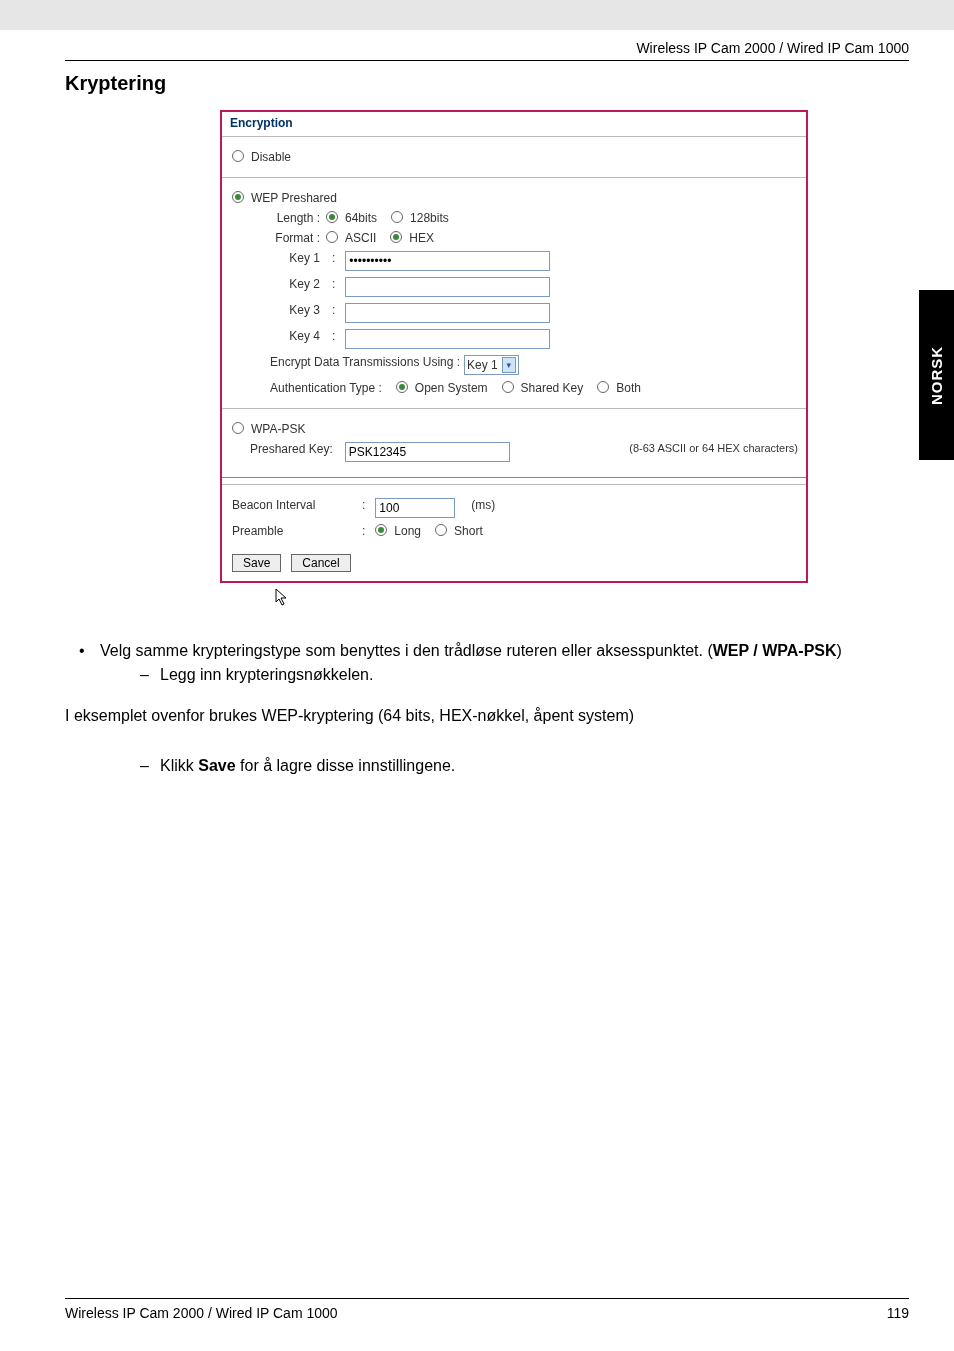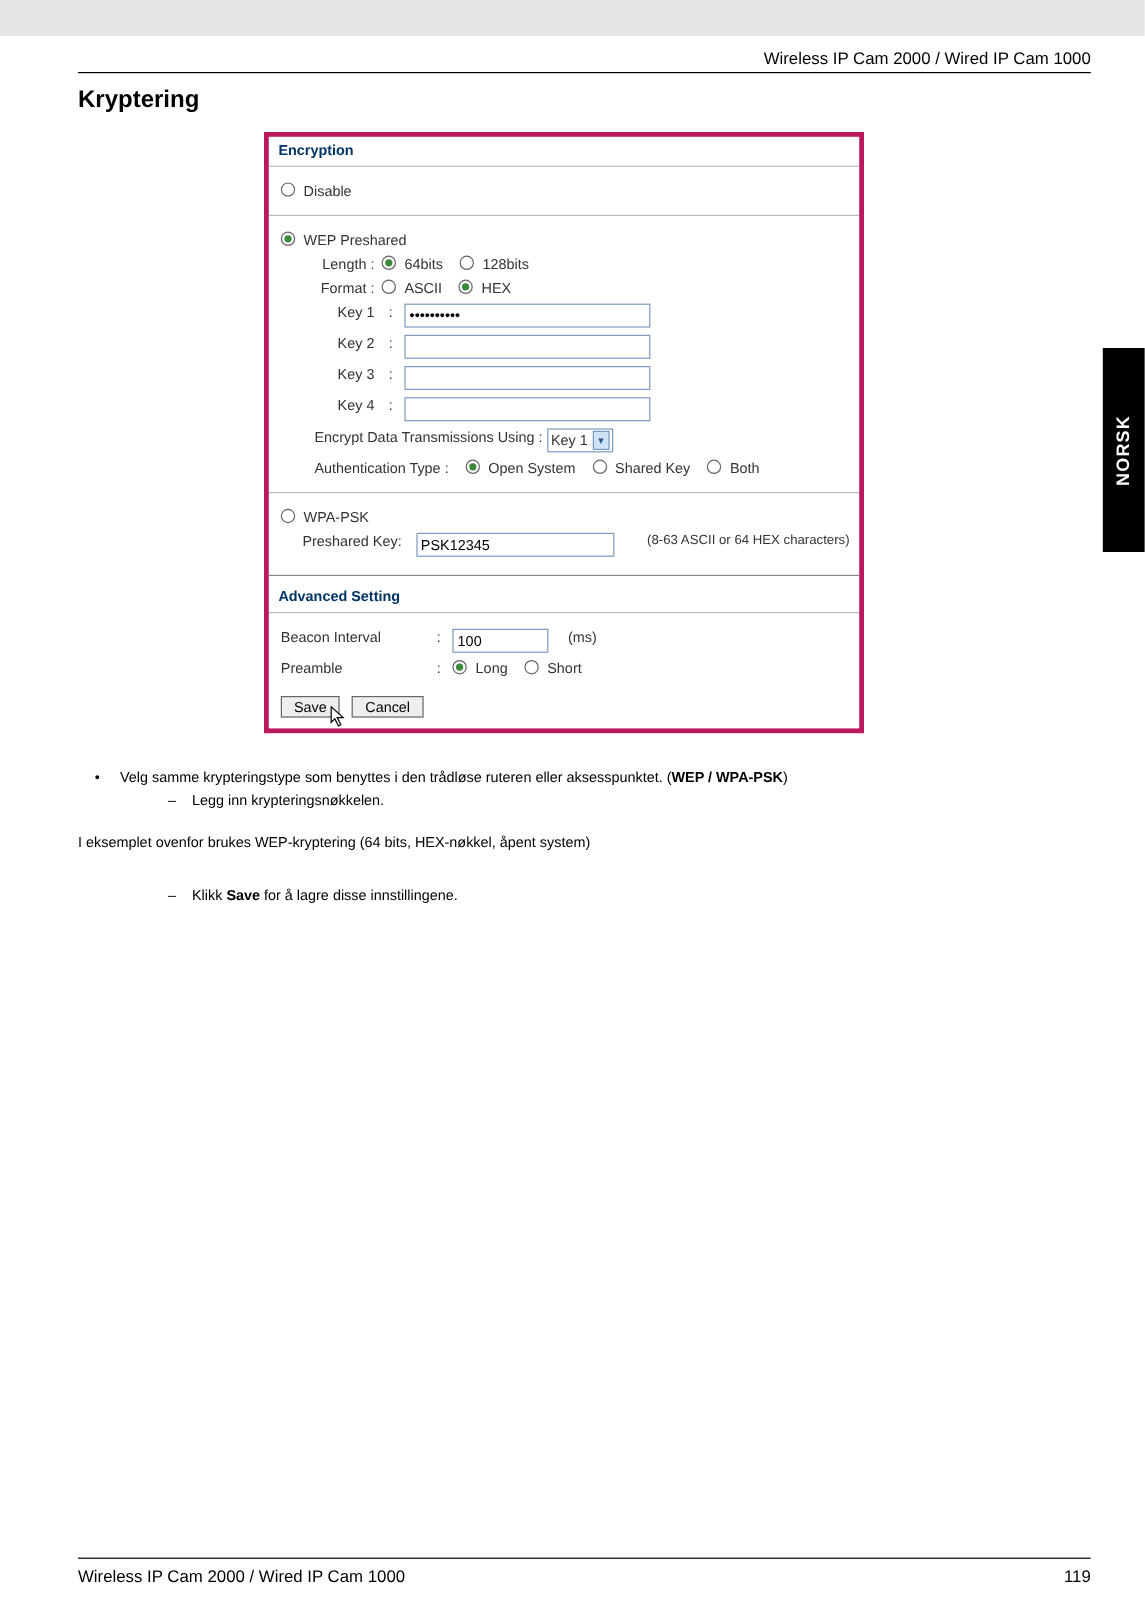--- a/index.html
+++ b/index.html
@@ -34,42 +34,42 @@
       position: absolute;
       top: 72px;
       left: 65px;
       font-size: 20px;
       font-weight: bold;
     }
     .screenshot-panel {
       position: absolute;
       top: 110px;
       left: 220px;
-      width: 500px;
+      width: 588px;
       background: #fff;
-      border: 4px solid #be185d;
+      border: 2px solid #be185d;
       font-size: 12px;
       color: #333;
     }
     .panel-section {
       padding: 6px 8px;
     }
     .panel-title {
       color: #003366;
       font-weight: bold;
       padding: 4px 8px 2px 8px;
       font-size: 12px;
     }
     .row {
       display: flex;
       gap: 4px;
       padding: 3px 0;
       margin-left: 2px;
     }
-    .subrow { margin-left: 30px; }
+    .subrow { margin-left: 40px; }
     .radio-icon {
       display: inline-block;
       width: 12px;
       height: 12px;
       border: 1px solid #666;
       border-radius: 50%;
       margin-right: 3px;
       vertical-align: middle;
       position: relative;
     }
@@ -132,21 +132,21 @@
       top: 588px;
       font-size: 16px;
       color: #000;
       transform: rotate(0deg);
     }
     .body-text {
       position: absolute;
       top: 640px;
       left: 65px;
       right: 59px;
-      font-size: 12px;
+      font-size: 16px;
       line-height: 1.4;
     }
     .body-text ul { list-style: none; padding-left: 0; }
     .li-bullet { padding-left: 35px; position: relative; margin-bottom: 2px; }
     .li-bullet::before { content: "•"; position: absolute; left: 14px; }
     .li-dash-lvl2 { padding-left: 95px; position: relative; }
     .li-dash-lvl2::before { content: "–"; position: absolute; left: 75px; }
     .li-dash-lvl2b { padding-left: 95px; position: relative; margin-top: 28px;}
     .li-dash-lvl2b::before { content: "–"; position: absolute; left: 75px; }
     .para { margin-top: 18px; }
@@ -274,21 +274,20 @@
     <div class="row subrow" style="margin-left:20px;">
       <span>Preshared Key:</span>
       <span style="width:4px"></span>
       <input class="text-input input-psk" type="text" value="PSK12345" style="">
       <span class="hint">(8-63 ASCII or 64 HEX characters)</span>
     </div>
   </div>
 
   <div class="divider-strong"></div>
 
-  <div class="panel-title">Advanced Setting</div>
   <div class="divider"></div>
 
   <div class="panel-section">
     <div class="row">
       <span style="width:120px">Beacon Interval</span>
       <span class="colon">:</span>
       <input class="text-input input-small" type="text" value="100" style="">
       <span style="margin-left:12px">(ms)</span>
     </div>
     <div class="row">

